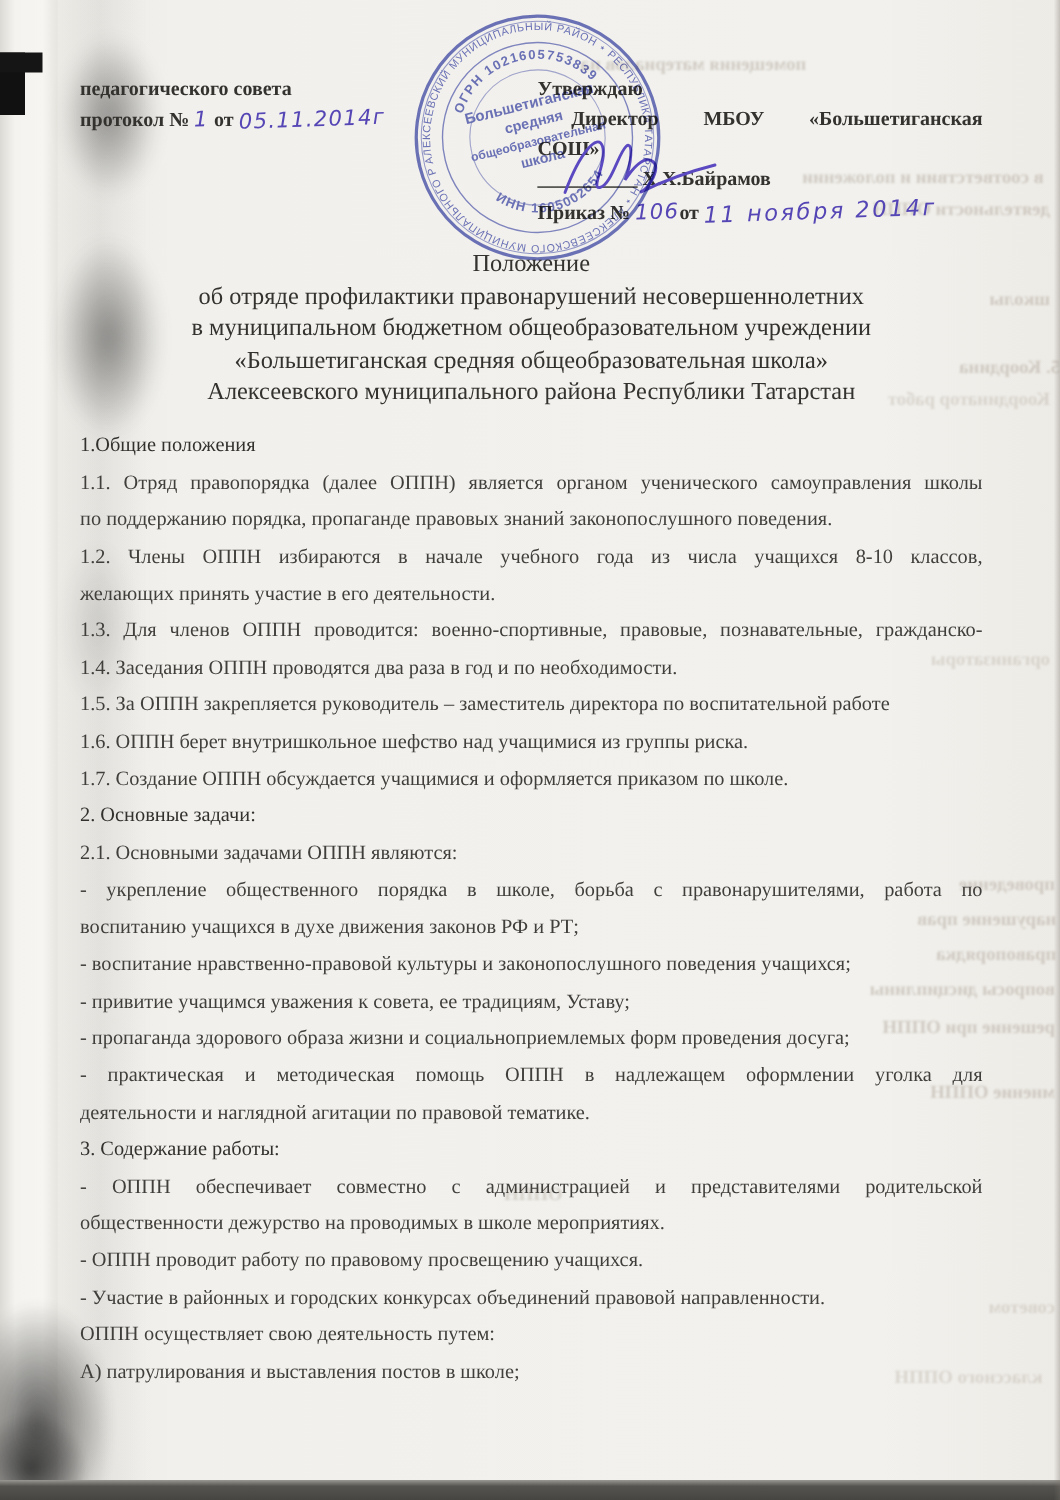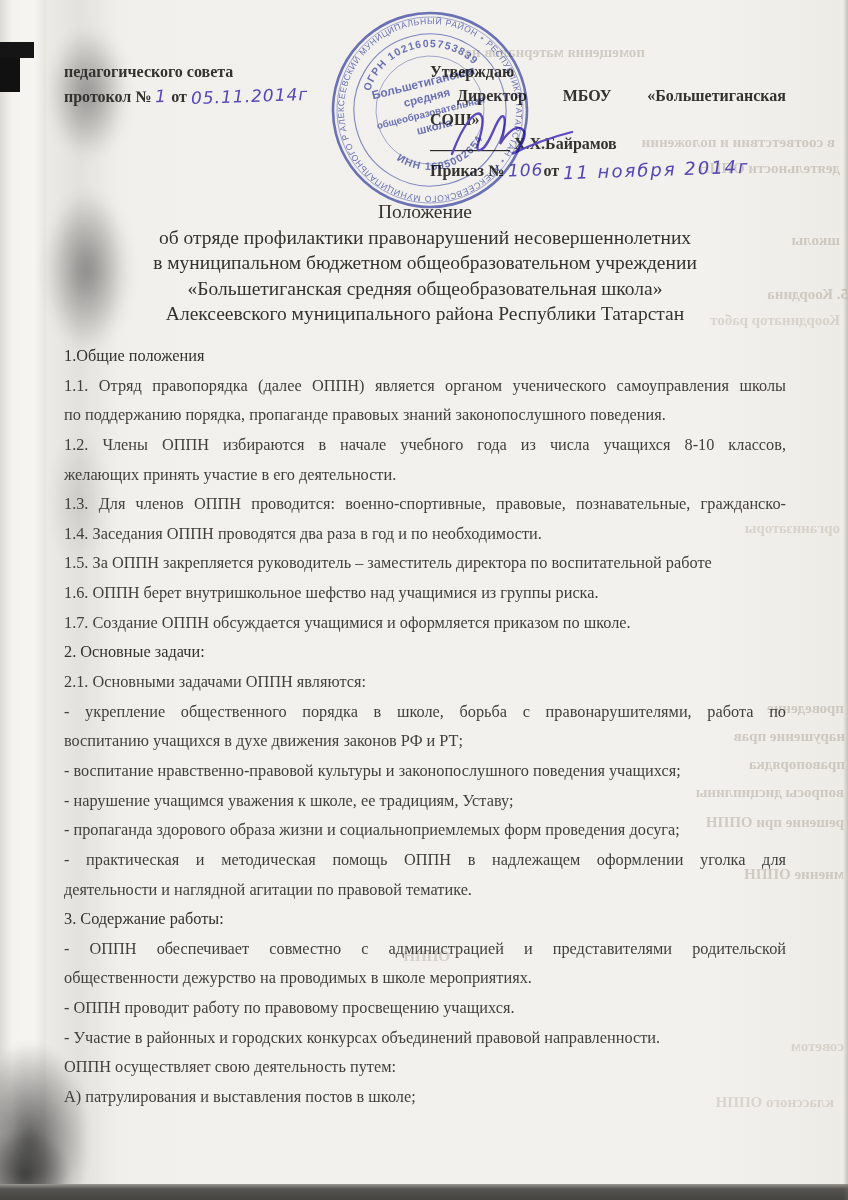--- a/index.html
+++ b/index.html
@@ -159,21 +159,21 @@
     <div class="ln j">1.3. Для членов ОППН проводится: военно-спортивные, правовые, познавательные, гражданско-</div>
     <div class="ln">1.4. Заседания ОППН проводятся два раза в год и по необходимости.</div>
     <div class="ln">1.5. За ОППН закрепляется руководитель – заместитель директора по воспитательной работе</div>
     <div class="ln">1.6.  ОППН берет внутришкольное шефство над учащимися из группы риска.</div>
     <div class="ln">1.7. Создание ОППН обсуждается учащимися и оформляется приказом по школе.</div>
     <div class="ln b">2. Основные задачи:</div>
     <div class="ln">2.1. Основными задачами ОППН являются:</div>
     <div class="ln j">- укрепление общественного порядка в школе, борьба с правонарушителями, работа по</div>
     <div class="ln">воспитанию учащихся в духе движения законов РФ и РТ;</div>
     <div class="ln">- воспитание нравственно-правовой культуры и законопослушного поведения учащихся;</div>
-    <div class="ln">- нарушение учащимся уважения к школе, ее традициям, Уставу;</div>
+    <div class="ln">- привитие учащимся уважения к совета, ее традициям, Уставу;</div>
     <div class="ln">- пропаганда здорового образа жизни и социальноприемлемых форм проведения досуга;</div>
     <div class="ln j">- практическая  и методическая помощь ОППН в надлежащем оформлении уголка для</div>
     <div class="ln">деятельности и наглядной агитации по правовой тематике.</div>
     <div class="ln b">3.  Содержание работы:</div>
     <div class="ln j">- ОППН обеспечивает совместно с администрацией и представителями родительской</div>
     <div class="ln">общественности дежурство на проводимых в школе мероприятиях.</div>
     <div class="ln">-  ОППН проводит работу по правовому просвещению учащихся.</div>
     <div class="ln">-  Участие в районных и городских конкурсах объединений правовой направленности.</div>
     <div class="ln">ОППН осуществляет свою деятельность путем:</div>
     <div class="ln">А) патрулирования и выставления постов в школе;</div>

